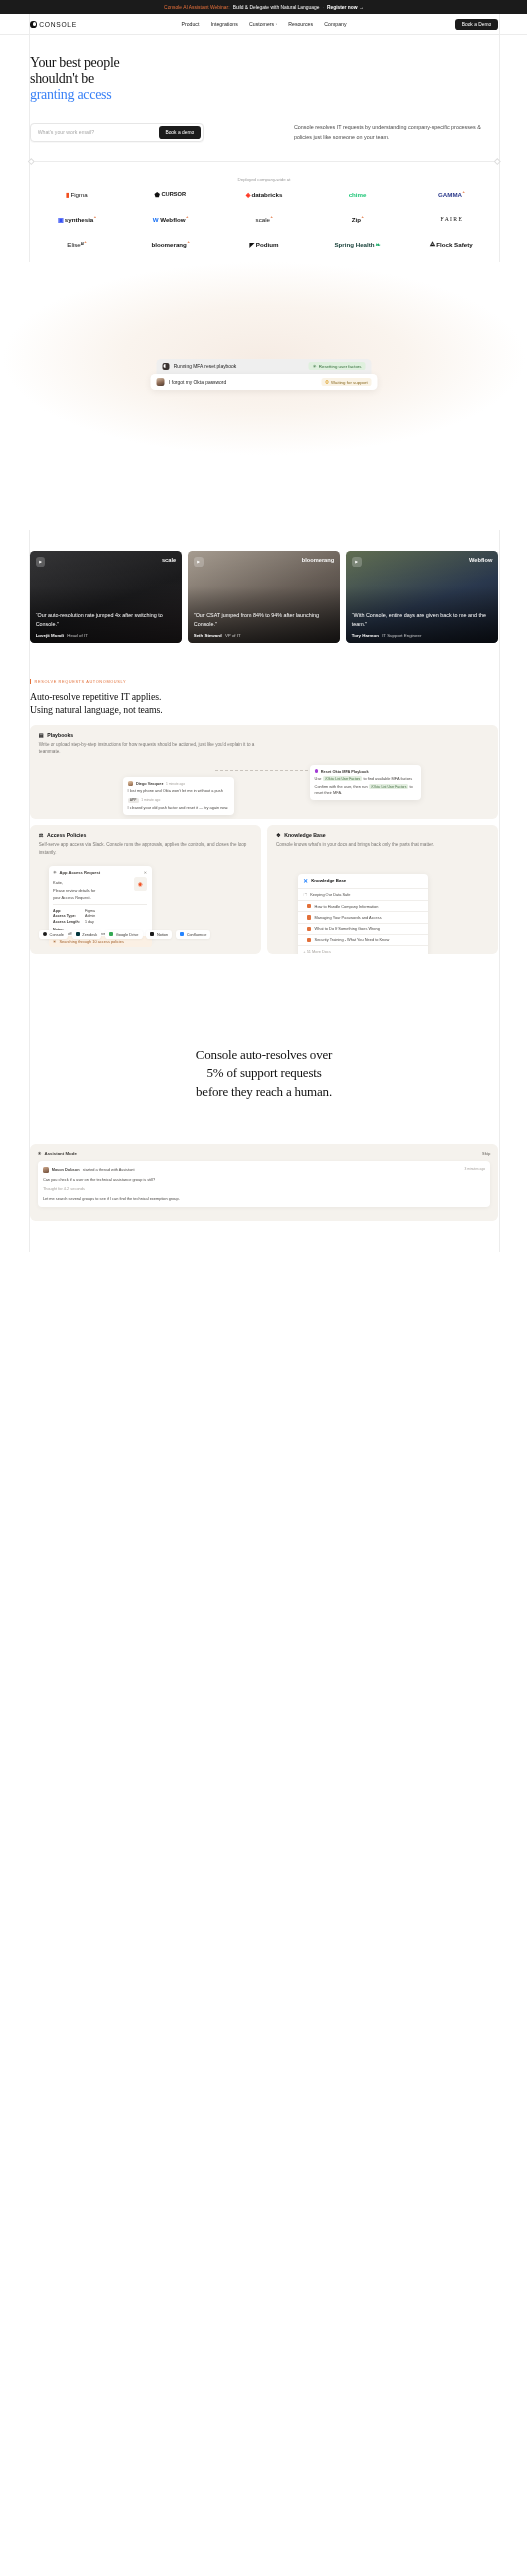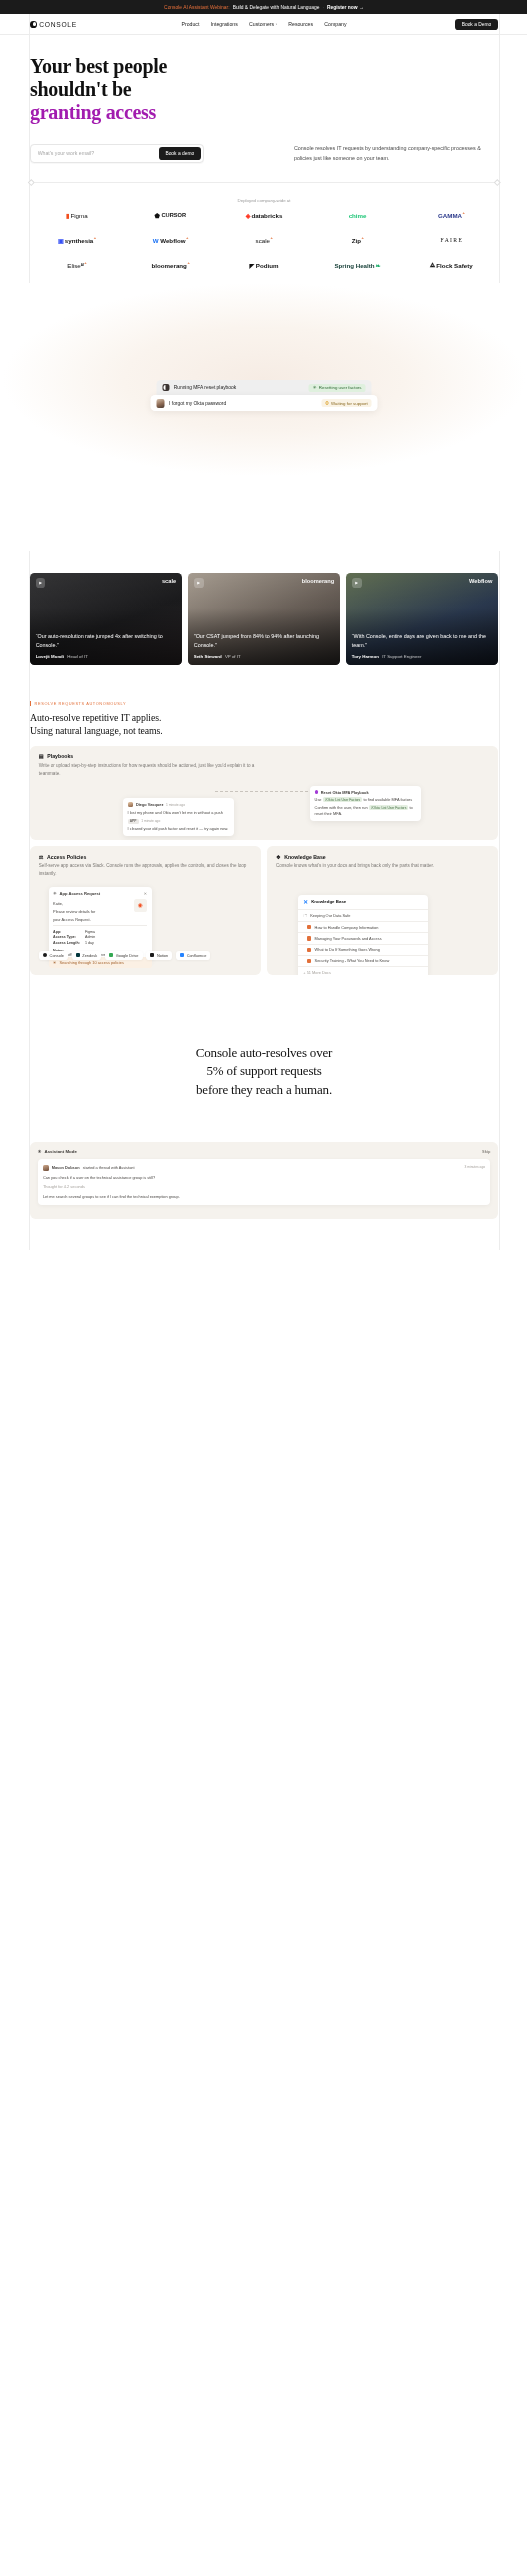--- a/index.html
+++ b/index.html
@@ -63,24 +63,24 @@
 
   
   .rail-l, .rail-r {
     position: absolute; top: 14.4px; bottom: 0; width: 0.5px; background: #ececec;
   }
   .rail-l { left: 29px; } .rail-r { right: 29px; }
 
   .hero { padding: 19.6px 30px 0 30px; }
   .hero h1 {
     font-family: "Liberation Serif", serif;
-    font-size: 20px; line-height: 1.17; font-weight: 700;
+    font-size: 14px; line-height: 1.17; font-weight: 400;
     letter-spacing: -0.3px;
   }
-  .hero h1 .orange { color: #a21caf; }
+  .hero h1 .orange { color: #3b82f6; }
   .hero-row {
     display: flex; align-items: center; justify-content: space-between;
     margin-top: 18.5px; padding-right: 3.1px;
   }
   .email-box {
     display: flex; align-items: center;
     border: 0.5px solid #e6e6e6; border-radius: 4.1px;
     background: #fff; padding: 2.1px 2.1px 2.1px 6.7px; width: 174px;
     box-shadow: 0 0.5px 1px rgba(0,0,0,.03);
   }
@@ -628,21 +628,21 @@
           <span class="d" style="background:#1b1b1b;"></span>
           <span>Notion</span>
         </div>
       <div class="chip">
           <span class="d" style="background:#2684ff;"></span>
           <span>Confluence</span>
         </div>
     </div>
   </div>
 
-  <div class="stat-sec" style="margin-top:84px;">
+  <div class="stat-sec" style="margin-top:107px;">
     <div class="stat">
       <span>Console auto-resolves over</span><br>
       <span>5% of support requests</span><br>
       <span>before they reach a human.</span>
     </div>
   </div>
 
 
   <div class="assistant-panel" style="margin-top:43px;height:77px;">
     <div class="ap-head">

